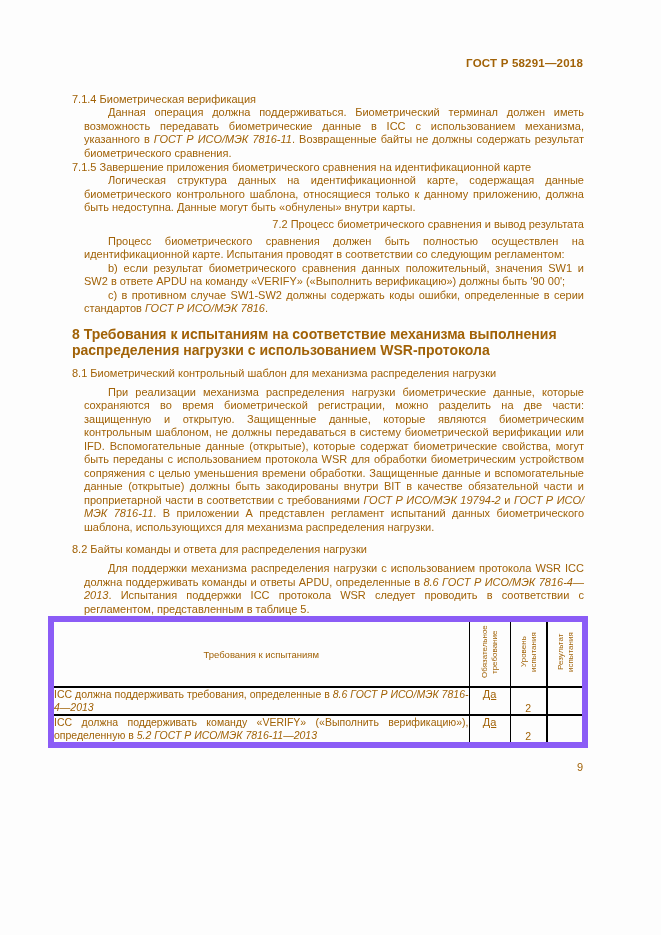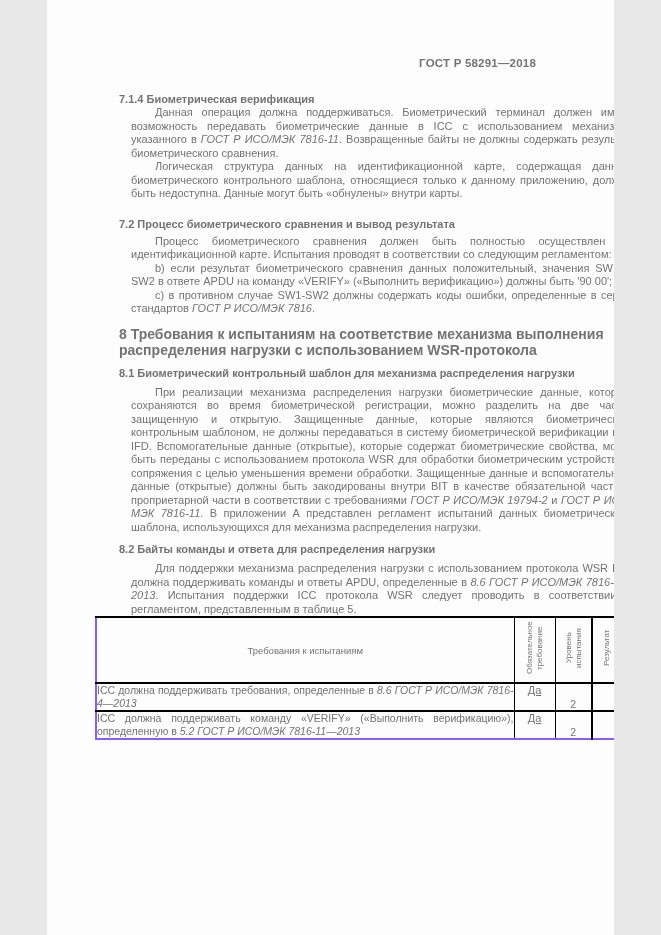--- a/index.html
+++ b/index.html
@@ -1,23 +1,23 @@
 <!DOCTYPE html>
 <html><head>
 <meta charset="utf-8">
 <style>
   html, body { margin: 0; padding: 0; background: #e8e8e8; }
   .page {
     position: relative;
-    width: 567px;
+    width: 661px;
     height: 935px;
     margin: 0 auto;
     background: #fdfdfd;
     font-family: "Liberation Sans", sans-serif;
-    color: #737373;
+    color: #a16207;
     overflow: hidden;
   }
   .doc-header {
     position: absolute;
     top: 57px;
     right: 78px;
     font-size: 11.5px;
     font-weight: bold;
     letter-spacing: .2px;
   }
@@ -32,24 +32,24 @@
     font-size: 11px;
     line-height: 13.5px;
     text-align: justify;
   }
   .ind { text-indent: 24px; margin-left: 36px; }
   .hsub {
     margin: 0;
     padding-left: 24px;
     font-size: 11px;
     line-height: 14px;
-    font-weight: bold;
+    font-weight: normal;
     text-align: left;
   }
-  .mt10 { margin-top: 16px; }
+  .mt10 { margin-top: 2px; text-align: right; }
   .mt8  { margin-top: 8px; }
   .mt4  { margin-top: 8px; }
   .mb6  { margin-bottom: 6px; }
   .mb4  { margin-bottom: 4px; }
   .hmain {
     margin: 10px 0 6px 0;
     padding-left: 24px;
     font-size: 14px;
     line-height: 16px;
     font-weight: bold;
@@ -57,21 +57,21 @@
   }
   .it { font-style: italic; }
   .tbl-caption {
     margin: 11px 0 6px 0;
     font-size: 10px;
   }
   .tbl-caption .cap-label { letter-spacing: 2px; }
   table.gost {
     width: 100%;
     border-collapse: collapse;
-    border: 2px solid #8b5cf6;
+    border: 6px solid #8b5cf6;
     table-layout: fixed;
   }
   table.gost th, table.gost td {
     border-top: 2px solid #000;
     border-left: 1px solid #000;
     padding: 0;
   }
   table.gost .col-result { border-left: 2px solid #000; }
   table.gost col.c-req  { width: 418px; }
   table.gost col.c-mand { width: 41px; }
@@ -129,20 +129,21 @@
 
 <div class="page">
 
   <div class="doc-header">ГОСТ Р 58291—2018</div>
 
   <div class="content">
 
     <h4 class="hsub">7.1.4 Биометрическая верификация</h4>
     <p class="body ind"><span>Данная операция должна поддерживаться. Биометрический терминал должен иметь возможность передавать биометрические данные в ICC с использованием механизма, указанного в </span><span class="it">ГОСТ Р ИСО/МЭК 7816-11</span><span>. Возвращенные байты не должны содержать результат биометрического сравнения.</span></p>
 
+    <h4 class="hsub">7.1.5 Завершение приложения биометрического сравнения на идентификационной карте</h4>
     <p class="body ind"><span>Логическая структура данных на идентификационной карте, содержащая данные биометрического контрольного шаблона, относящиеся только к данному приложению, должна быть недоступна. Данные могут быть «обнулены» внутри карты.</span></p>
 
     <h4 class="hsub mt10 mb4">7.2 Процесс биометрического сравнения и вывод результата</h4>
     <p class="body ind"><span>Процесс биометрического сравнения должен быть полностью осуществлен на идентификационной карте. Испытания проводят в соответствии со следующим регламентом:</span></p>
     <p class="body ind"><span>b) если результат биометрического сравнения данных положительный, значения SW1 и SW2 в ответе APDU на команду «VERIFY» («Выполнить верификацию») должны быть '90 00';</span></p>
     <p class="body ind"><span>с) в противном случае SW1-SW2 должны содержать коды ошибки, определенные в серии стандартов </span><span class="it">ГОСТ Р ИСО/МЭК 7816</span><span>.</span></p>
 
     <h2 class="hmain">8 Требования к испытаниям на соответствие механизма выполнения распределения нагрузки с использованием WSR-протокола</h2>
 
     <h4 class="hsub mt4 mb6">8.1 Биометрический контрольный шаблон для механизма распределения нагрузки</h4>

